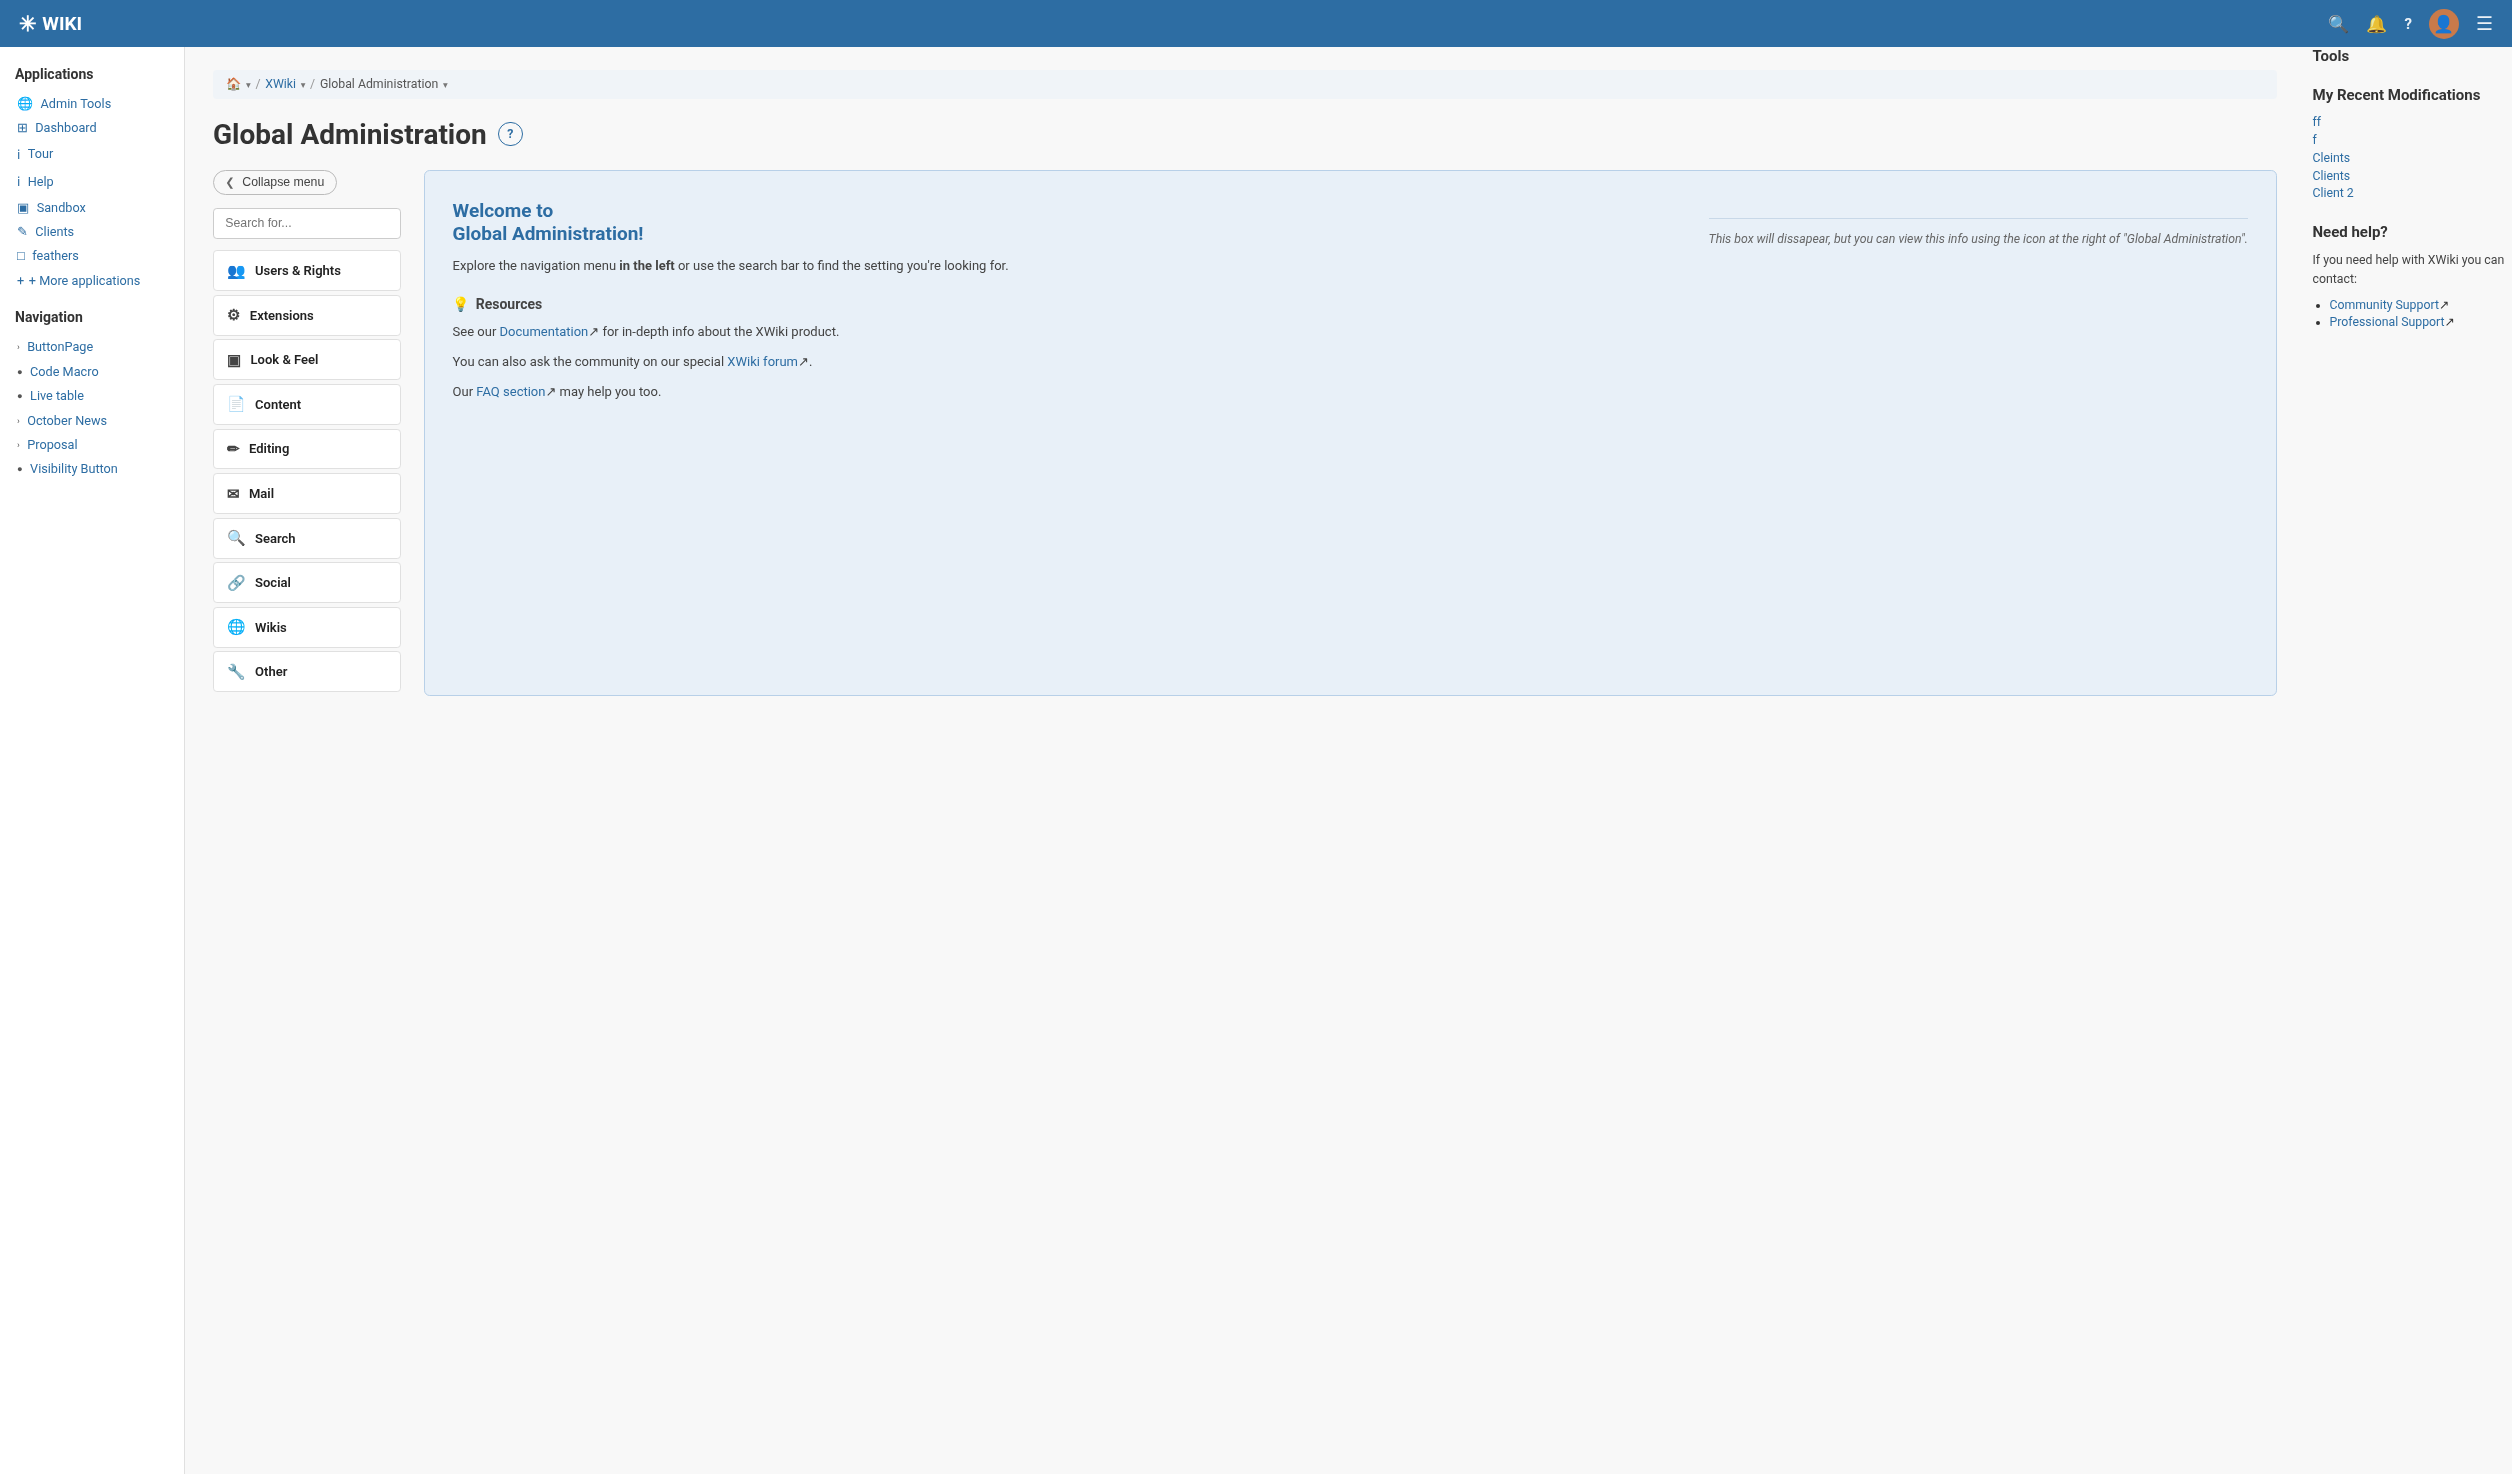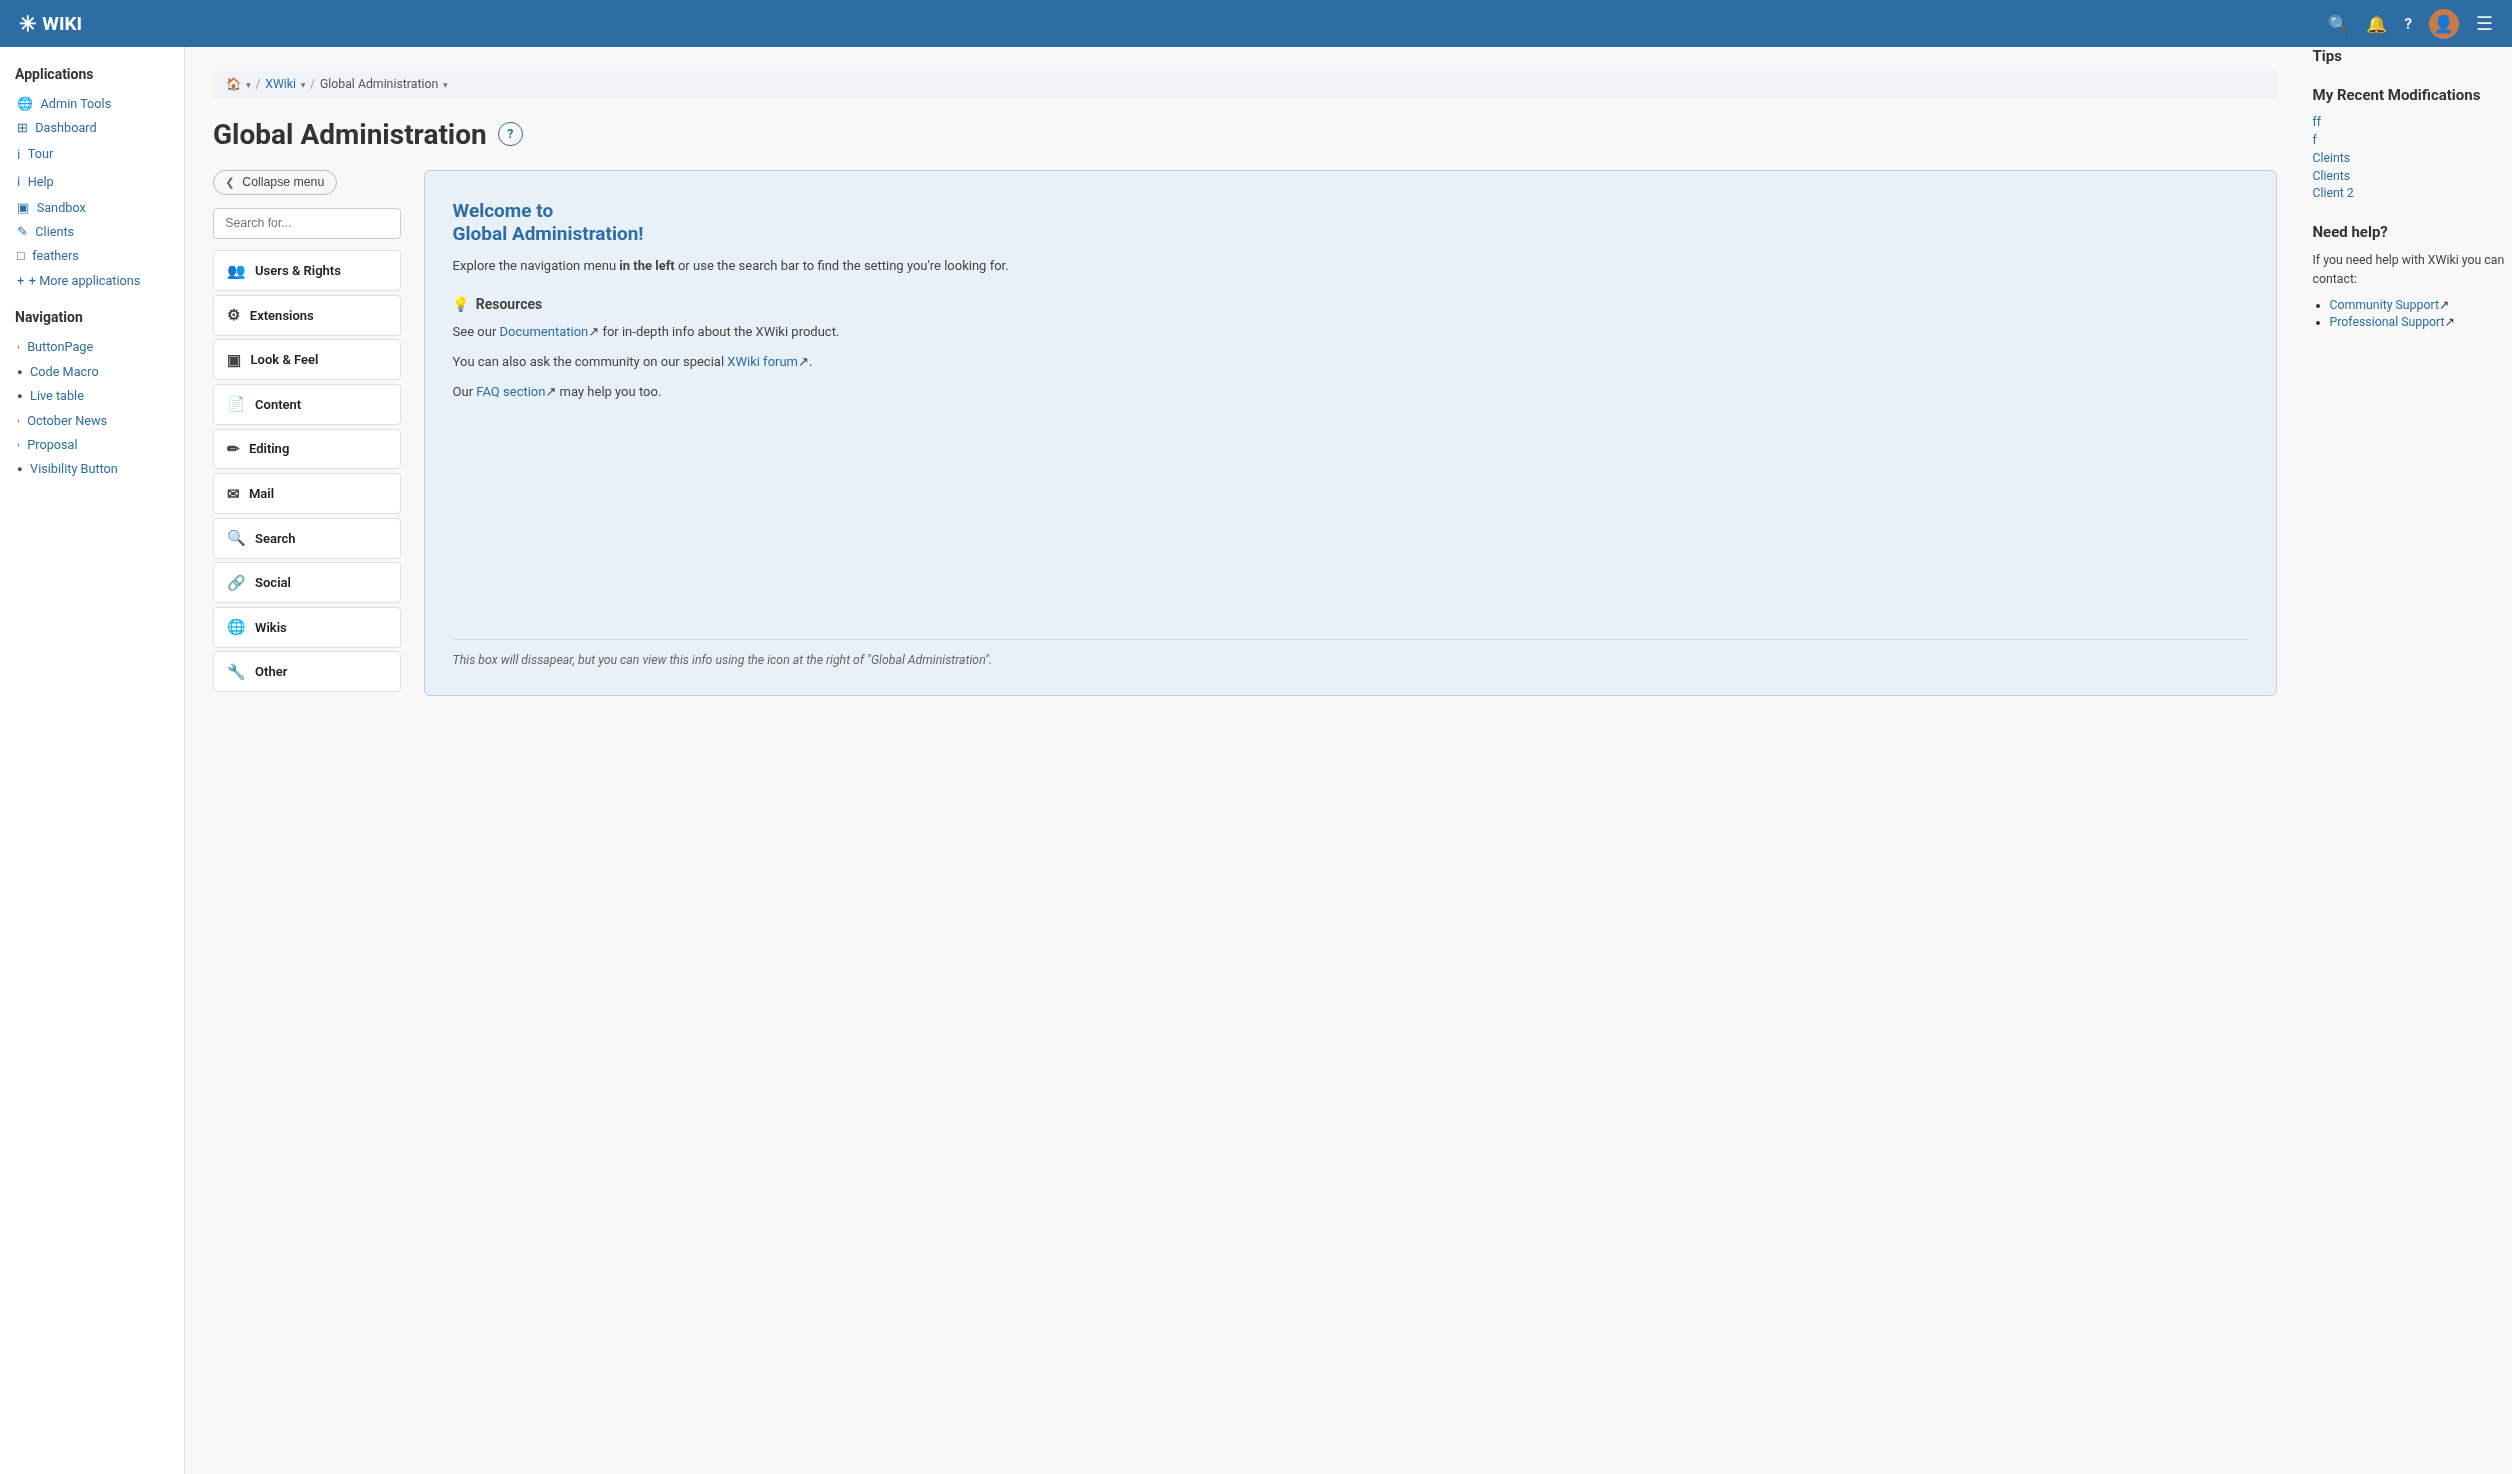--- a/index.html
+++ b/index.html
@@ -197,21 +197,20 @@
 
     
     .welcome-box {
       flex: 1;
       background: #e8f0f8;
       border: 0.9px solid #b8d0e8;
       border-radius: 5.7px;
       padding: 28px;
       min-height: 377px;
       display: flex;
-      flex-direction: column;
       justify-content: space-between;
     }
     .welcome-title {
       font-size: 19px;
       font-weight: 700;
       color: #2d6da3;
       margin-bottom: 11.3px;
     }
     .welcome-subtitle {
       font-size: 13px;
@@ -464,21 +463,21 @@
             Our <a>FAQ section</a>↗ may help you too.
           </div>
         </div>
         <div class="welcome-footer">This box will dissapear, but you can view this info using the icon at the right of "Global Administration".</div>
       </div>
 
     </div>
   </main>
 
   <aside class="right-panel">
-    <div class="right-section-title">Tips</div>
+    <div class="right-section-title">Tools</div>
 
     <div class="right-section-title">My Recent Modifications</div>
     <a class="recent-link">ff</a>
     <a class="recent-link">f</a>
     <a class="recent-link">Cleints</a>
     <a class="recent-link">Clients</a>
     <a class="recent-link">Client 2</a>
 
     <div class="right-section-title">Need help?</div>
     <div class="need-help-text">If you need help with XWiki you can contact:</div>

